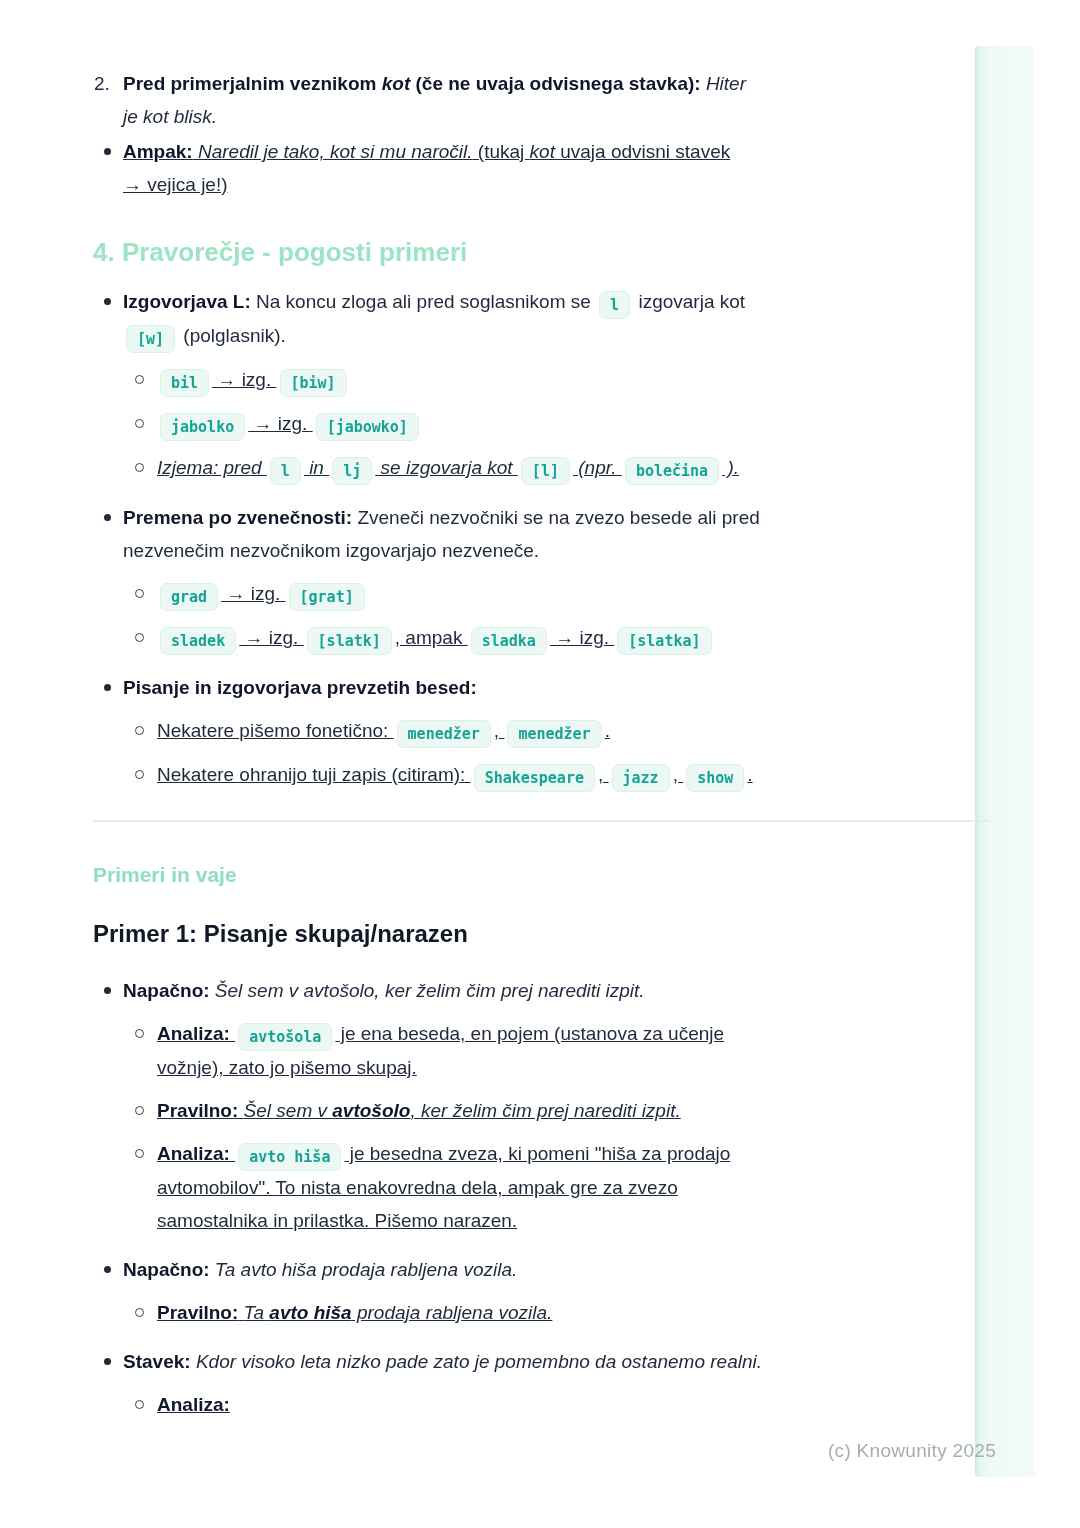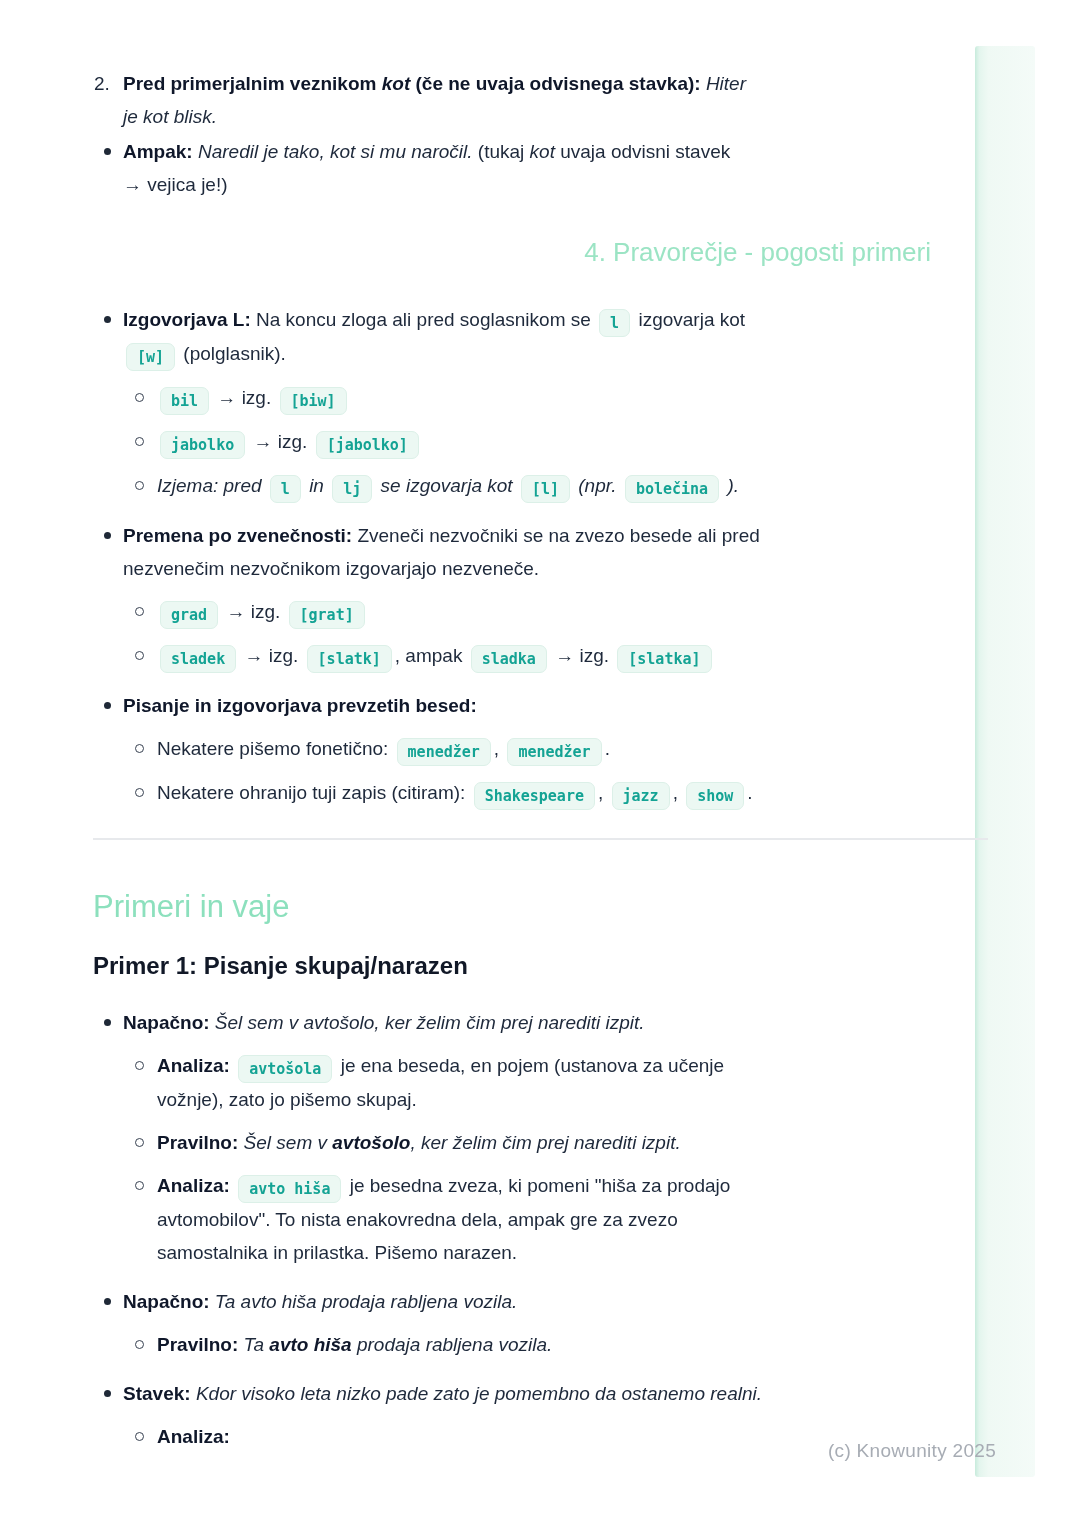--- a/index.html
+++ b/index.html
@@ -6,38 +6,38 @@
   .page{
     position:relative;width:1080px;height:1528px;background:#ffffff;overflow:hidden;
     font-family:"Liberation Sans",sans-serif;color:var(--body-text,#1e293b);
   }
   .margin-bar{
     position:absolute;left:975px;top:46px;width:60px;height:1431px;border-radius:3px;
     background:linear-gradient(90deg,var(--margin-bar-edge,#c7ebdc) 0,#e3f5ed 7%,#eff9f4 22%,var(--margin-bar-fill,#f4fbf8) 100%);
   }
   .content{position:absolute;left:93px;top:51px;width:838px;}
   .li{display:flex;align-items:flex-start;margin-top:16px;}
-  .li.lvl2{margin-top:10px;}
+  .li.lvl2{margin-top:10px;text-decoration:underline;}
   .li.tight{margin-top:2px;}
   .li-body{flex:1;font-size:19px;line-height:33px;color:var(--body-text,#1e293b);}
   .num{flex:0 0 30px;width:30px;padding-left:1px;box-sizing:border-box;font-size:19px;line-height:33px;}
   .marker{flex:0 0 auto;box-sizing:border-box;}
   .marker.disc{width:7px;height:7px;border-radius:50%;background:#1f2937;margin:13px 12px 0 11px;}
   .marker.circle{width:9px;height:9px;border-radius:50%;border:1.5px solid #374151;background:transparent;margin:12px 13px 0 42px;}
   .seg-b{font-weight:700;color:var(--bold-text,#0f172a);}
   .seg-i{font-style:italic;}
   .seg-bi{font-weight:700;font-style:italic;color:var(--bold-text,#0f172a);}
   .seg-code{
     display:inline-block;font-family:"DejaVu Sans Mono",monospace;font-size:15px;line-height:20px;
     padding:3px 10px;margin:0 3px;background:var(--code-bg,#ecf8f3);
     border:1px solid var(--code-border,#dcf0e8);border-radius:7px;
     color:var(--code-text,#14a394);font-weight:bold;vertical-align:-2px;white-space:nowrap;
   }
-  .h1{margin:48px 0 0;font-size:31px;line-height:38px;font-weight:400;color:var(--title-accent,#8ce0bd);}
-  .h2{margin:36px 0 36px;font-size:26px;line-height:30px;font-weight:400;color:var(--heading-accent,#9be4c4);text-align:right;}
+  .h1{margin:34px 0 0;font-size:21px;line-height:38px;font-weight:700;color:var(--title-accent,#8ce0bd);}
+  .h2{margin:36px 0 18px;font-size:26px;line-height:30px;font-weight:700;color:var(--heading-accent,#9be4c4);}
   .h3{margin:26px 0 26px;font-size:24px;line-height:28px;font-weight:700;color:var(--subheading-text,#111827);}
   .divider{margin-top:28px;width:895px;border-top:2px solid var(--divider,#e7e9ec);height:0;}
   .footer{
     position:absolute;top:1440px;right:84px;font-size:19px;letter-spacing:0.3px;
     color:var(--muted-footer,#a7acb4);
   }
 </style>
 </head>
 <body>
 
@@ -56,21 +56,21 @@
       <div class="li lvl1">
         <span class="marker disc"></span>
         <span class="li-body"><span class="seg-b">Izgovorjava L:</span><span class="seg-n"> Na koncu zloga ali pred soglasnikom se </span><span class="seg-code">l</span><span class="seg-n"> izgovarja kot</span><br><span class="seg-code">[w]</span><span class="seg-n"> (polglasnik).</span></span>
       </div>
       <div class="li lvl2">
         <span class="marker circle"></span>
         <span class="li-body"><span class="seg-code">bil</span><span class="seg-n"> → izg. </span><span class="seg-code">[biw]</span></span>
       </div>
       <div class="li lvl2">
         <span class="marker circle"></span>
-        <span class="li-body"><span class="seg-code">jabolko</span><span class="seg-n"> → izg. </span><span class="seg-code">[jabolko]</span></span>
+        <span class="li-body"><span class="seg-code">jabolko</span><span class="seg-n"> → izg. </span><span class="seg-code">[jabowko]</span></span>
       </div>
       <div class="li lvl2">
         <span class="marker circle"></span>
         <span class="li-body"><span class="seg-i">Izjema: pred </span><span class="seg-code">l</span><span class="seg-i"> in </span><span class="seg-code">lj</span><span class="seg-i"> se izgovarja kot </span><span class="seg-code">[l]</span><span class="seg-i"> (npr. </span><span class="seg-code">bolečina</span><span class="seg-i"> ).</span></span>
       </div>
       <div class="li lvl1">
         <span class="marker disc"></span>
         <span class="li-body"><span class="seg-b">Premena po zvenečnosti:</span><span class="seg-n"> Zveneči nezvočniki se na zvezo besede ali pred</span><br><span class="seg-n">nezvenečim nezvočnikom izgovarjajo nezveneče.</span></span>
       </div>
       <div class="li lvl2">

